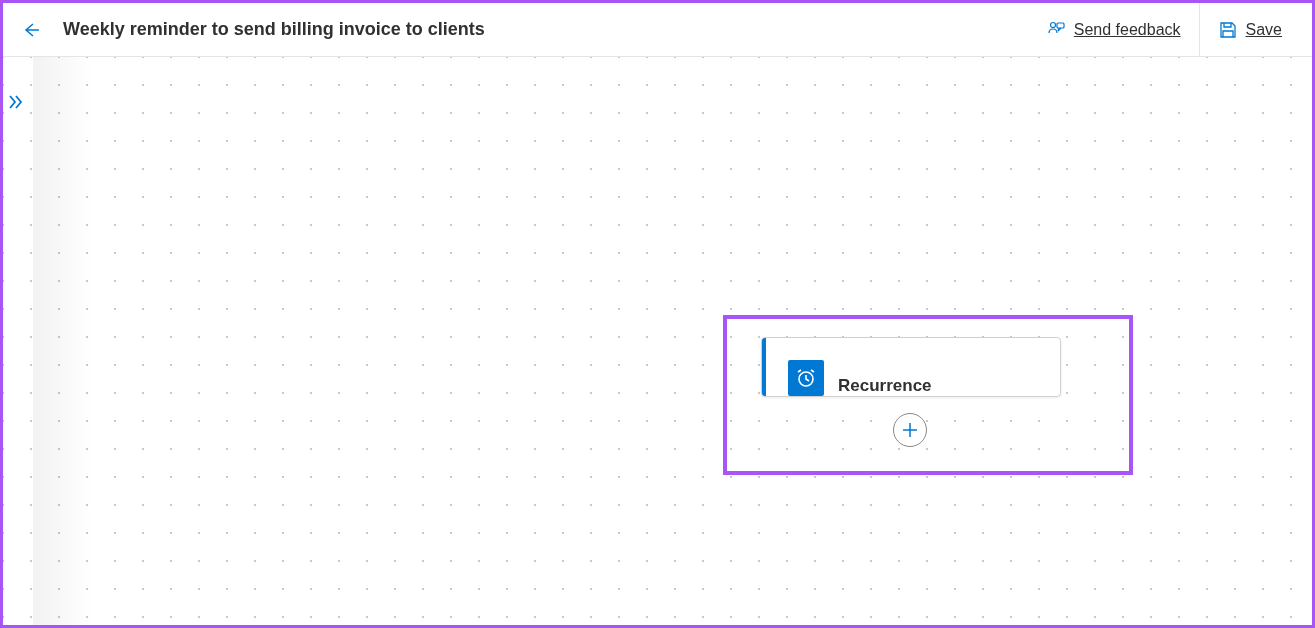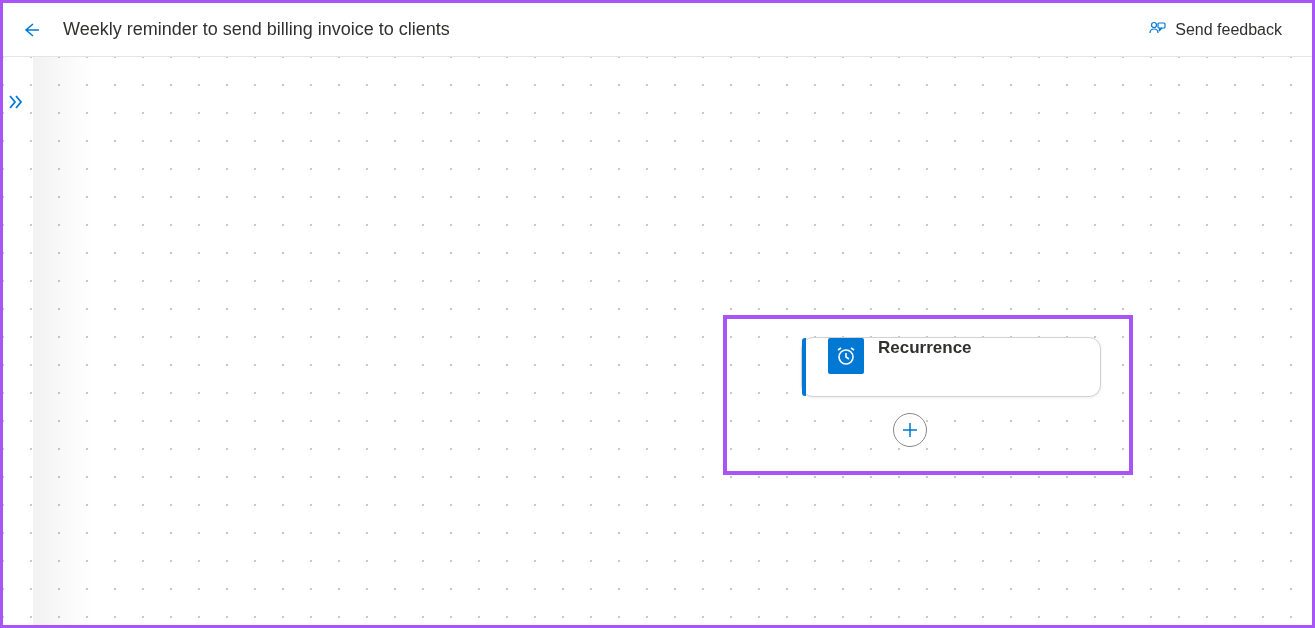--- a/index.html
+++ b/index.html
@@ -37,37 +37,38 @@
       align-items: center;
       justify-content: center;
       cursor: pointer;
       color: #0078d4;
       margin-right: 16px;
     }
     .title {
       font-size: 18px;
       color: #323130;
       flex: 1;
-      font-weight: 400;
+      font-weight: 700;
     }
     .header-actions {
       display: flex;
       align-items: center;
       height: 100%;
     }
     .header-action {
       display: flex;
       align-items: center;
       gap: 8px;
       padding: 0 18px;
       height: 100%;
       cursor: pointer;
       color: #323130;
       font-size: 16px;
       border-left: 1px solid #e5e5e5;
+      text-decoration: underline;
     }
     .header-action:first-child {
       border-left: none;
     }
     .header-action svg {
       color: #0078d4;
     }
     .canvas-area {
       position: relative;
       height: calc(100% - 54px);
@@ -113,27 +114,26 @@
       pointer-events: none;
     }
     .trigger-card {
       position: absolute;
       top: 280px;
       left: 758px;
       width: 300px;
       height: 60px;
       background: #ffffff;
       border: 1px solid #d1d1d1;
-      border-radius: 12px;
-      display: flex;
-      align-items: flex-start;
+      border-radius: 4px;
+      display: flex;
+      align-items: flex-end;
       box-shadow: 0 1px 3px rgba(0,0,0,0.08);
       cursor: pointer;
       z-index: 6;
-      margin-left: 40px;
     }
     .trigger-accent {
       width: 4px;
       height: 100%;
       background: #0078d4;
       border-radius: 3px 0 0 3px;
     }
     .trigger-icon {
       width: 36px;
       height: 36px;
@@ -182,20 +182,28 @@
     <div class="header-actions">
       <div class="header-action">
         <svg width="20" height="20" viewBox="0 0 20 20" fill="none" stroke="currentColor" stroke-width="1.2">
           <circle cx="7" cy="5" r="2.5"></circle>
           <path d="M3 13 C3 10 5 9 7 9 C9 9 11 10 11 13"></path>
           <rect x="11" y="3" width="7" height="5" rx="1"></rect>
           <path d="M13 8 L12 11 L15 8"></path>
         </svg>
         <span>Send feedback</span>
       </div>
+      <div class="header-action">
+        <svg width="20" height="20" viewBox="0 0 20 20" fill="none" stroke="currentColor" stroke-width="1.3">
+          <path d="M3 3 H14 L17 6 V17 H3 Z"></path>
+          <path d="M6 3 V7 H13 V3"></path>
+          <path d="M5 17 V11 H15 V17"></path>
+        </svg>
+        <span>Save</span>
+      </div>
     </div>
   </div>
 
   <div class="canvas-area">
     <div class="dot-grid"></div>
     <div class="shadow-edge"></div>
 
     <div class="collapse-handle">
       <svg width="18" height="18" viewBox="0 0 18 18" fill="none" stroke="currentColor" stroke-width="1.8">
         <path d="M3 3 L8 9 L3 15"></path>

